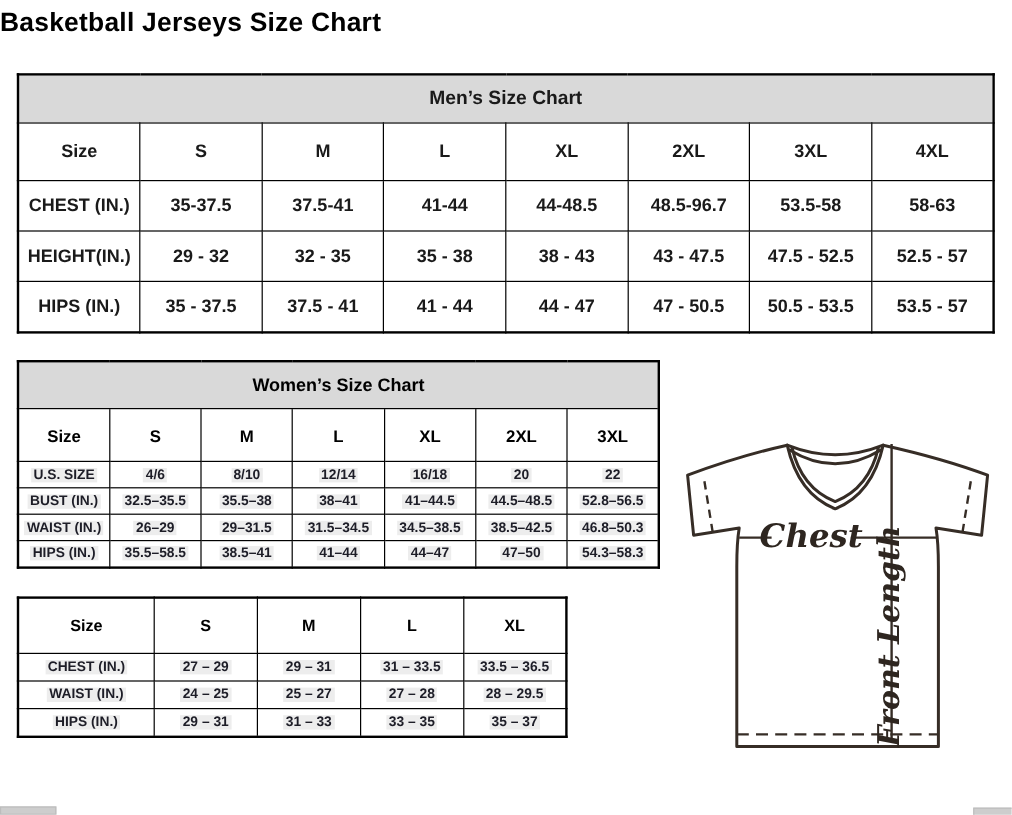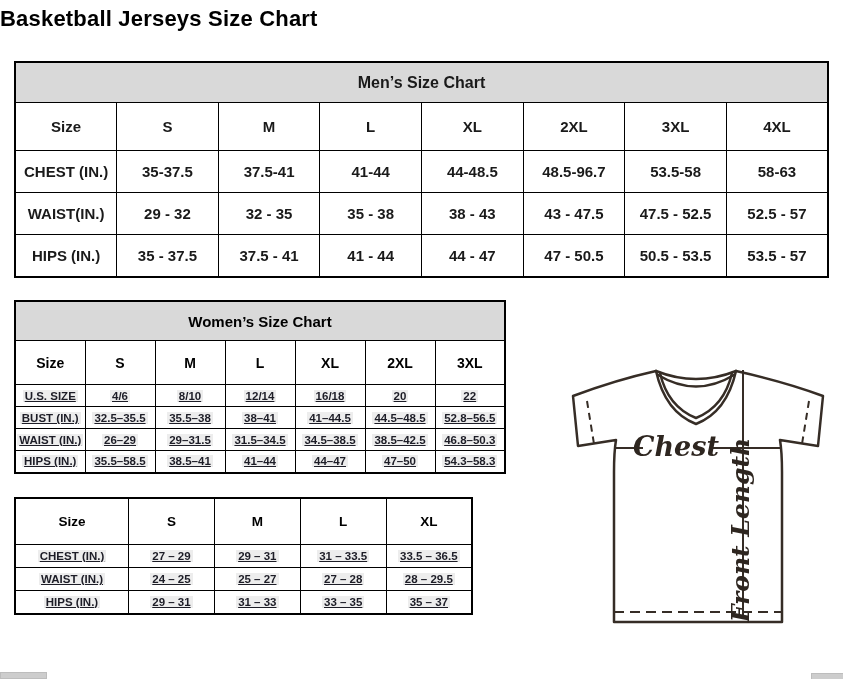--- a/index.html
+++ b/index.html
@@ -20,33 +20,33 @@
     font-weight:bold;padding:0;overflow:hidden;white-space:nowrap;
   }
   table.sizing .caption-row th{background:#d9d9d9;}
   
   #mens{left:14px;top:61px;width:815px;font-size:15px;}
   #mens .caption-row th{height:39px;font-size:16px;}
   #mens .size-row th{height:47px;font-size:15px;}
   #mens tbody tr{height:42px;}
   #mens .rowlabel{width:117px;}
   
-  #womens{left:14px;top:300px;width:492px;color:#1d1d27;}
+  #womens{left:14px;top:300px;width:536px;color:#1d1d27;}
   #womens .caption-row th{height:38px;font-size:15px;color:#000;}
   #womens .size-row th{height:43px;font-size:14px;color:#000;}
   #womens tbody tr{height:22px;font-size:11.5px;}
   #womens .rowlabel{width:97px;}
   
   #youth{left:14px;top:497px;width:459px;color:#1d1d27;}
   #youth .caption-row th{height:36px;font-size:15px;color:#000;}
   #youth .size-row th{height:45px;font-size:13.5px;color:#000;}
   #youth tbody tr{height:23px;font-size:11.5px;}
   #youth .rowlabel{width:112px;}
   
-  #womens tbody .hl,#youth tbody .hl{background:#ededed;padding:0 2px;text-decoration:underline;}
+  #womens tbody .hl,#youth tbody .hl{background:#ededed;padding:0 2px;}
   
   .jersey-wrap{position:absolute;left:557px;top:360px;width:284px;height:315px;}
   .jersey-wrap svg{display:block;}
   .measure-label{
     font-family:"DejaVu Serif","Liberation Serif",serif;
     font-style:italic;font-weight:bold;fill:#2e2620;
   }
   
   .scroll-frag{position:absolute;background:#cdcdcd;border:1px solid #bdbdbd;}
   .scroll-frag.left{left:0;top:672px;width:45px;height:5px;}
@@ -78,21 +78,21 @@
         <th class="rowlabel"><span class="hl">CHEST (IN.)</span></th>
         <td><span class="hl">35-37.5</span></td>
         <td><span class="hl">37.5-41</span></td>
         <td><span class="hl">41-44</span></td>
         <td><span class="hl">44-48.5</span></td>
         <td><span class="hl">48.5-96.7</span></td>
         <td><span class="hl">53.5-58</span></td>
         <td><span class="hl">58-63</span></td>
       </tr>
       <tr>
-        <th class="rowlabel"><span class="hl">WAIST(IN.)</span></th>
+        <th class="rowlabel"><span class="hl">HEIGHT(IN.)</span></th>
         <td><span class="hl">29 - 32</span></td>
         <td><span class="hl">32 - 35</span></td>
         <td><span class="hl">35 - 38</span></td>
         <td><span class="hl">38 - 43</span></td>
         <td><span class="hl">43 - 47.5</span></td>
         <td><span class="hl">47.5 - 52.5</span></td>
         <td><span class="hl">52.5 - 57</span></td>
       </tr>
       <tr>
         <th class="rowlabel"><span class="hl">HIPS (IN.)</span></th>

